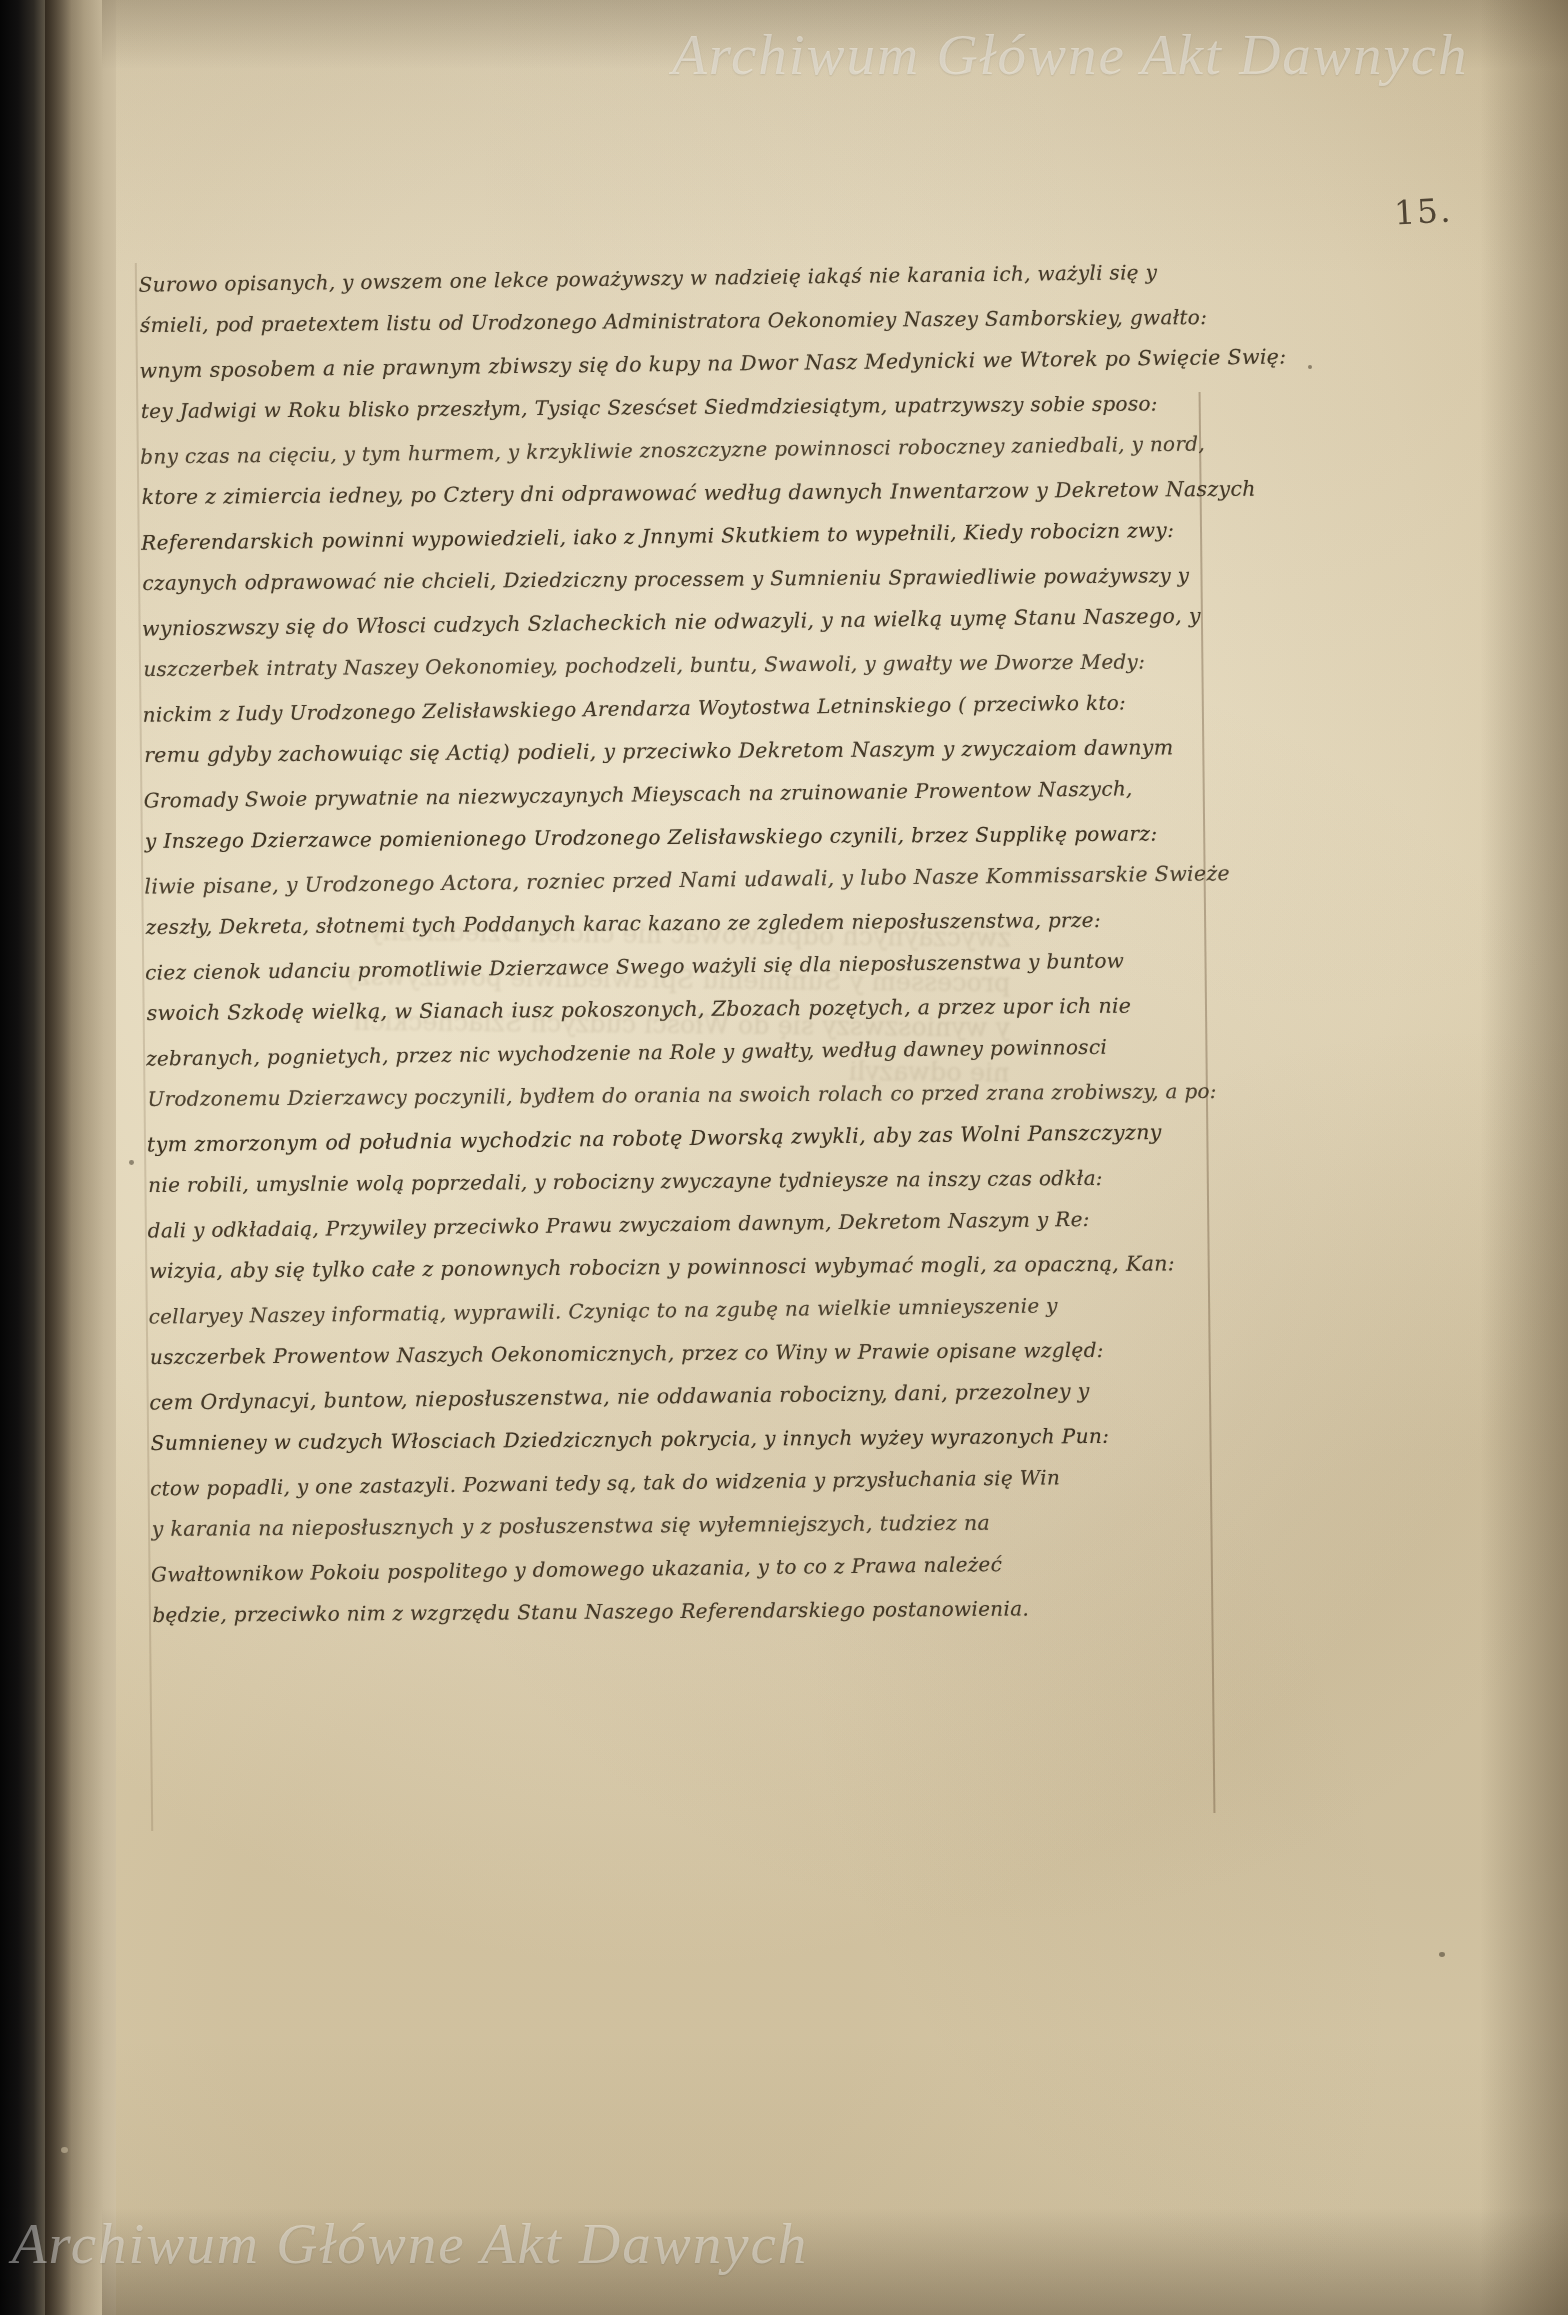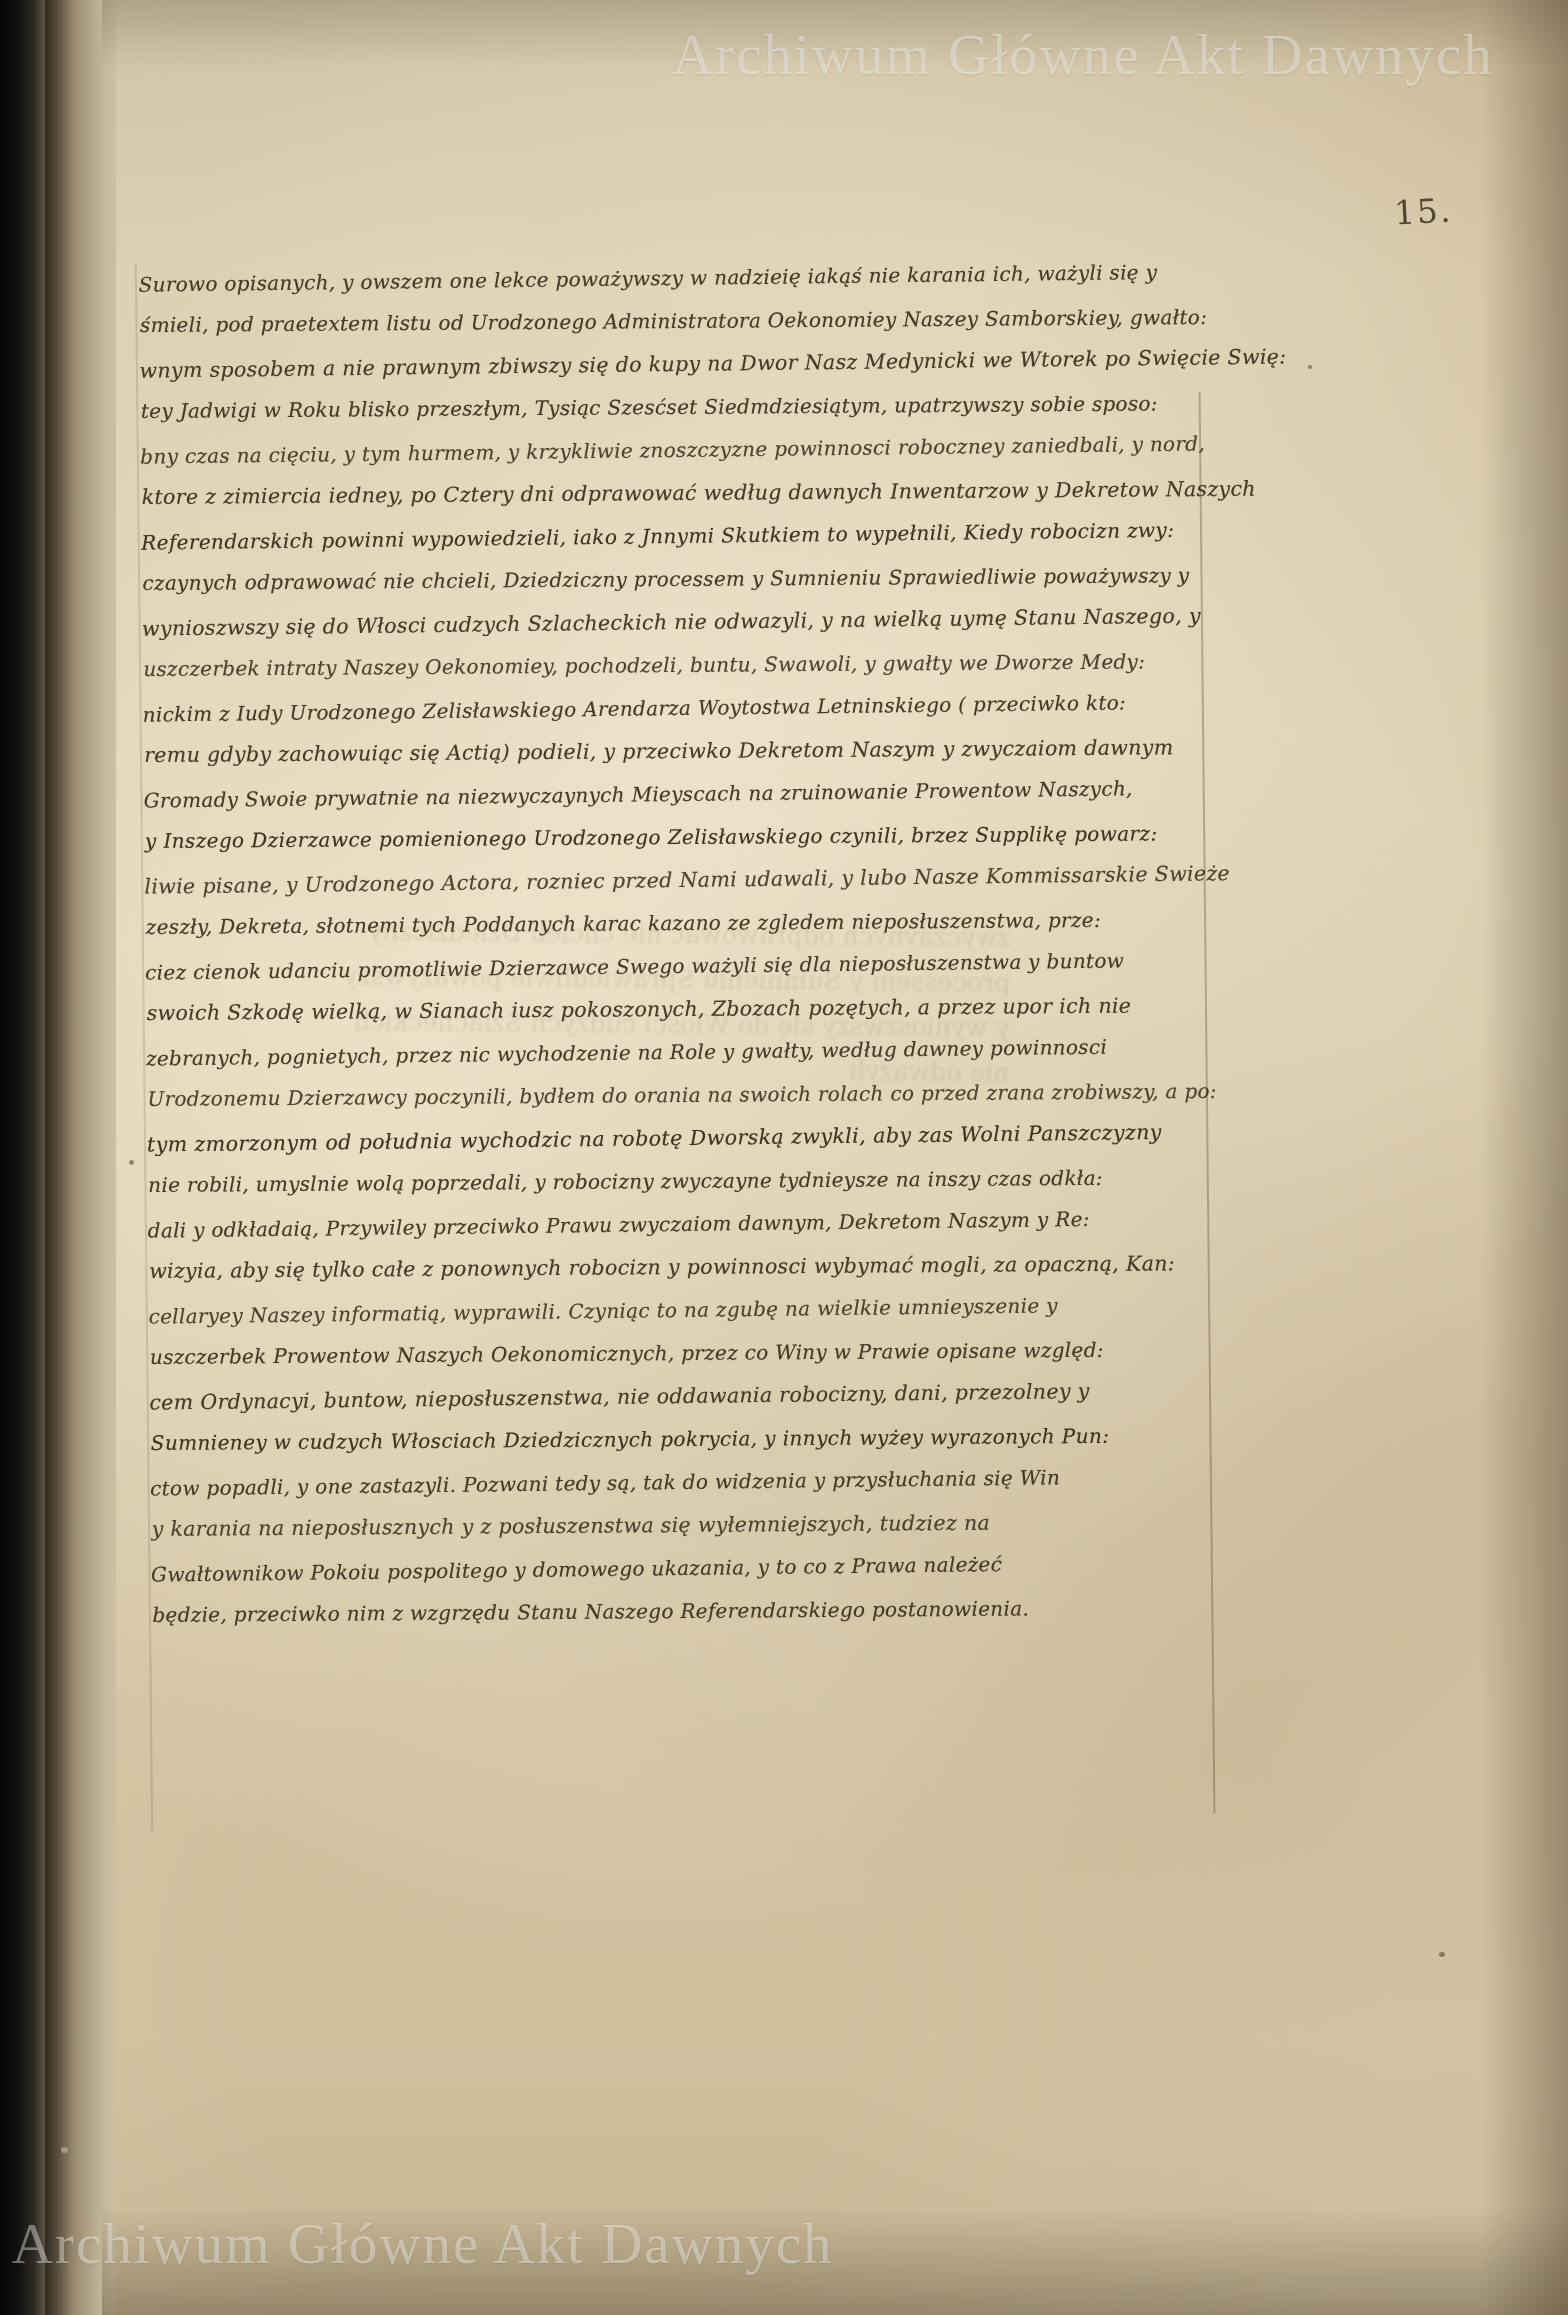--- a/index.html
+++ b/index.html
@@ -167,20 +167,21 @@
   .wm {
     position: absolute;
     z-index: 9;
     font-family: "Liberation Serif", serif;
     color: rgba(255,255,255,0.42);
     font-size: 57px;
     letter-spacing: 2px;
     white-space: nowrap;
     pointer-events: none;
     text-shadow: 0 1px 2px rgba(0,0,0,0.10);
+    font-style: italic;
   }
   .wm-top { top: 21.6px; left: 672px; }
   .wm-bottom { bottom: 39px; left: 11.8px; color: rgba(255,255,255,0.40); }
 
   
   .speck { position: absolute; background: rgba(40,30,18,0.45); border-radius: 50%; z-index: 6; }
 </style>
 </head>
 <body>
 

